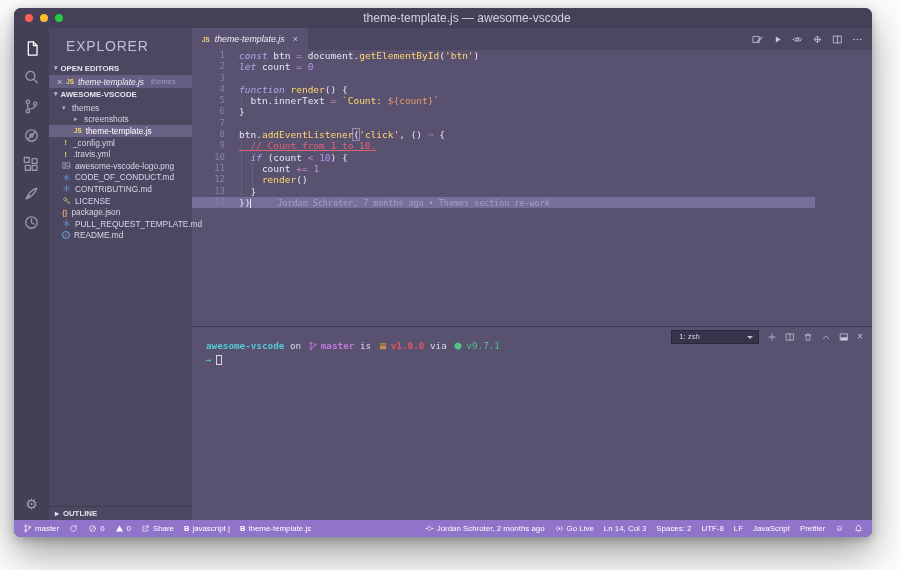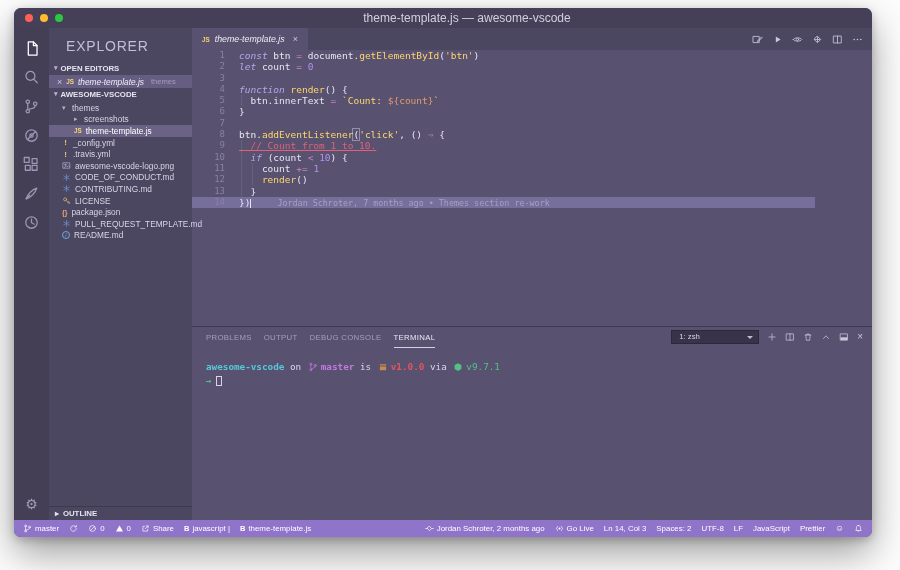--- a/index.html
+++ b/index.html
@@ -375,26 +375,20 @@
             </div>
             <div class="code-line">
               <div class="hlbar"></div>
               <div class="gutter">14</div>
               <div class="lcontent"><span class="seg-p">})</span><span class="caret"></span><span class="inline-blame">Jordan Schroter, 7 months ago • Themes section re-work</span></div>
             </div>
           </div>
       </div>
 
       <div class="panel">
-        <div class="panel-tabs" id="panelTabs">
-            <div class="panel-tab">PROBLEMS</div>
-            <div class="panel-tab">OUTPUT</div>
-            <div class="panel-tab">DEBUG CONSOLE</div>
-            <div class="panel-tab active">TERMINAL</div>
-          </div>
         <div class="panel-actions">
           <div class="term-select">1: zsh</div>
           <span id="panelActionIcons" style="display:flex;gap:8px;align-items:center;">
               <span class="pa">
                 <svg class="icon" viewBox="0 0 16 16">
                   <path d="M8 3v10M3 8h10"></path>
                 </svg>
               </span>
               <span class="pa">
                 <svg class="icon" viewBox="0 0 16 16">

